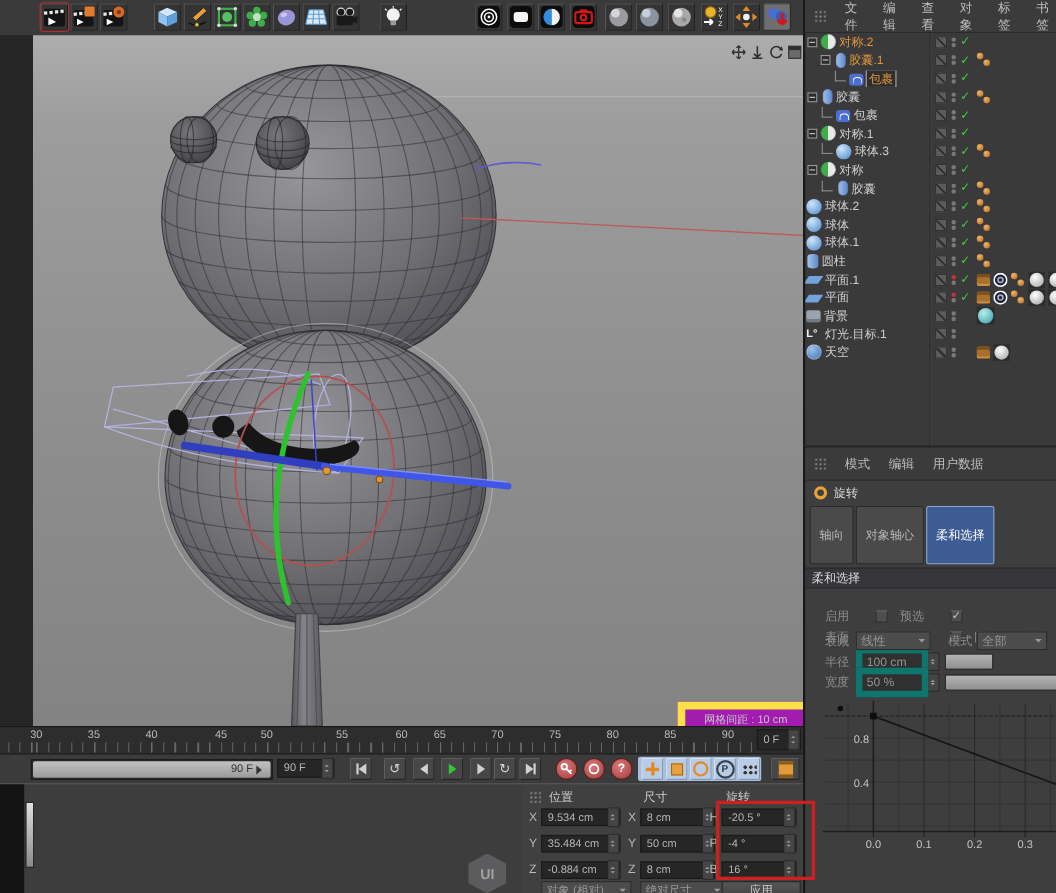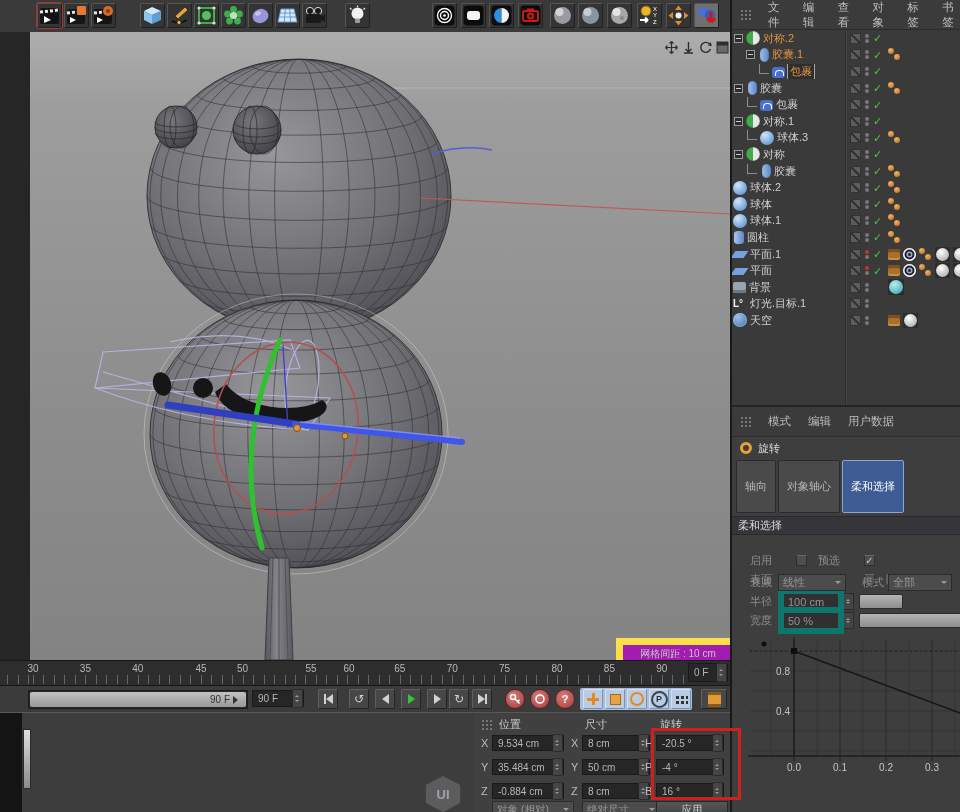--- a/index.html
+++ b/index.html
@@ -867,21 +867,21 @@
   </div>
 
   <div id="ruler">
     <div id="ruler-labels">
         <span class="rlab" style="left: 33px;">30</span>
         <span class="rlab" style="left: 85.4px;">35</span>
         <span class="rlab" style="left: 137.8px;">40</span>
         <span class="rlab" style="left: 201px;">45</span>
         <span class="rlab" style="left: 242.6px;">50</span>
         <span class="rlab" style="left: 311px;">55</span>
-        <span class="rlab" style="left: 339px; padding-left: 20px;">60</span>
+        <span class="rlab" style="left: 355px; padding-left: 20px;">60</span>
         <span class="rlab" style="left: 399.8px;">65</span>
         <span class="rlab" style="left: 452.2px;">70</span>
         <span class="rlab" style="left: 504.6px;">75</span>
         <span class="rlab" style="left: 557px;">80</span>
         <span class="rlab" style="left: 609.4px;">85</span>
         <span class="rlab" style="left: 661.8px;">90</span>
       </div>
     <div id="ruler-ticks"></div>
     <div id="range-field" class="field">
         <span class="fv">0 F</span>

